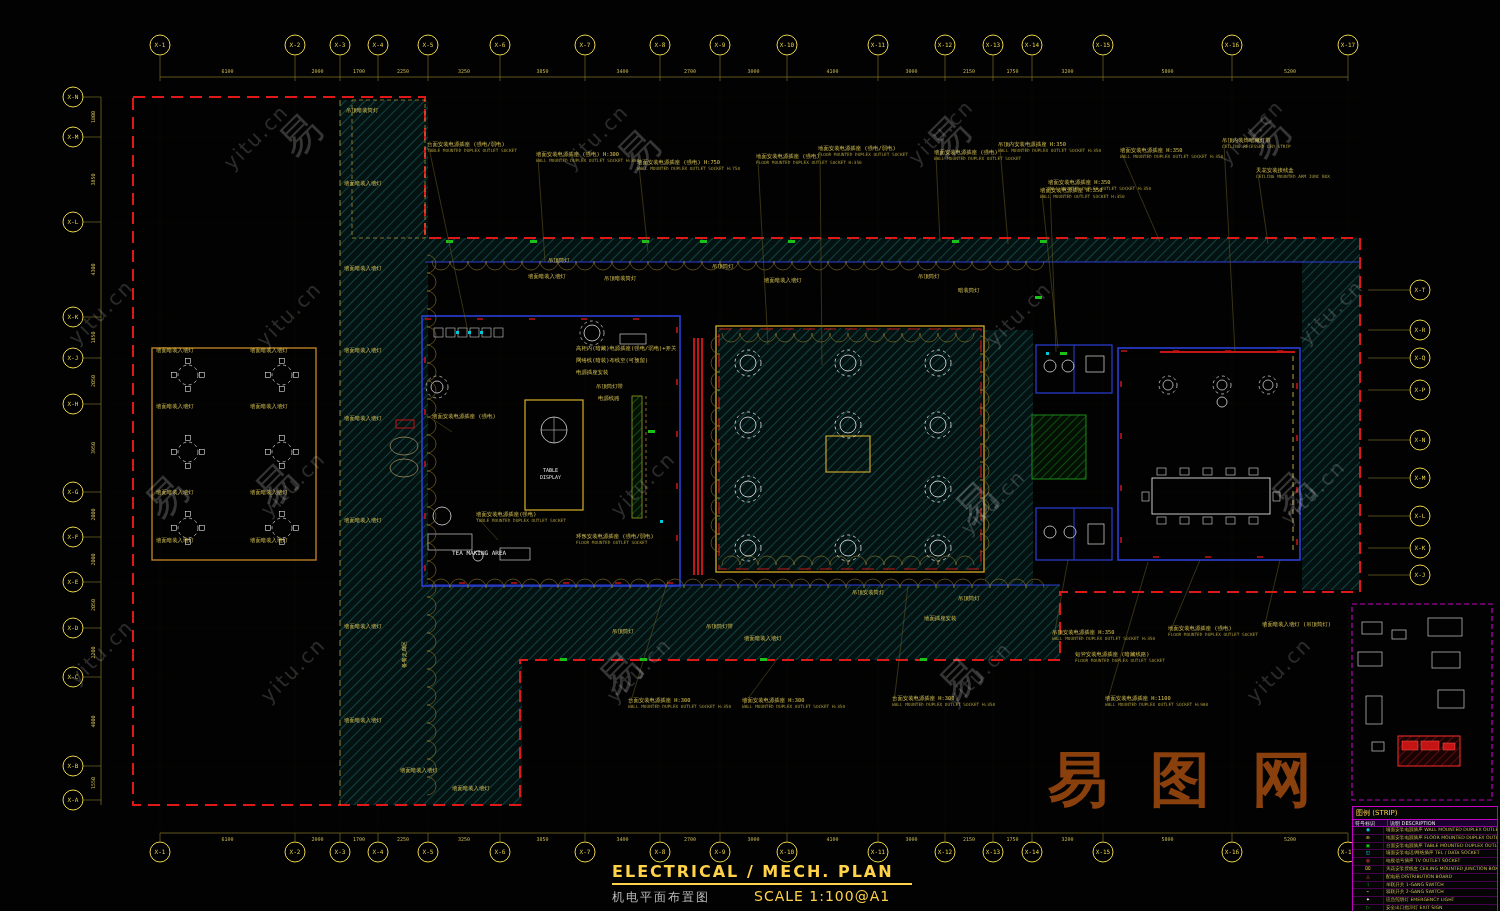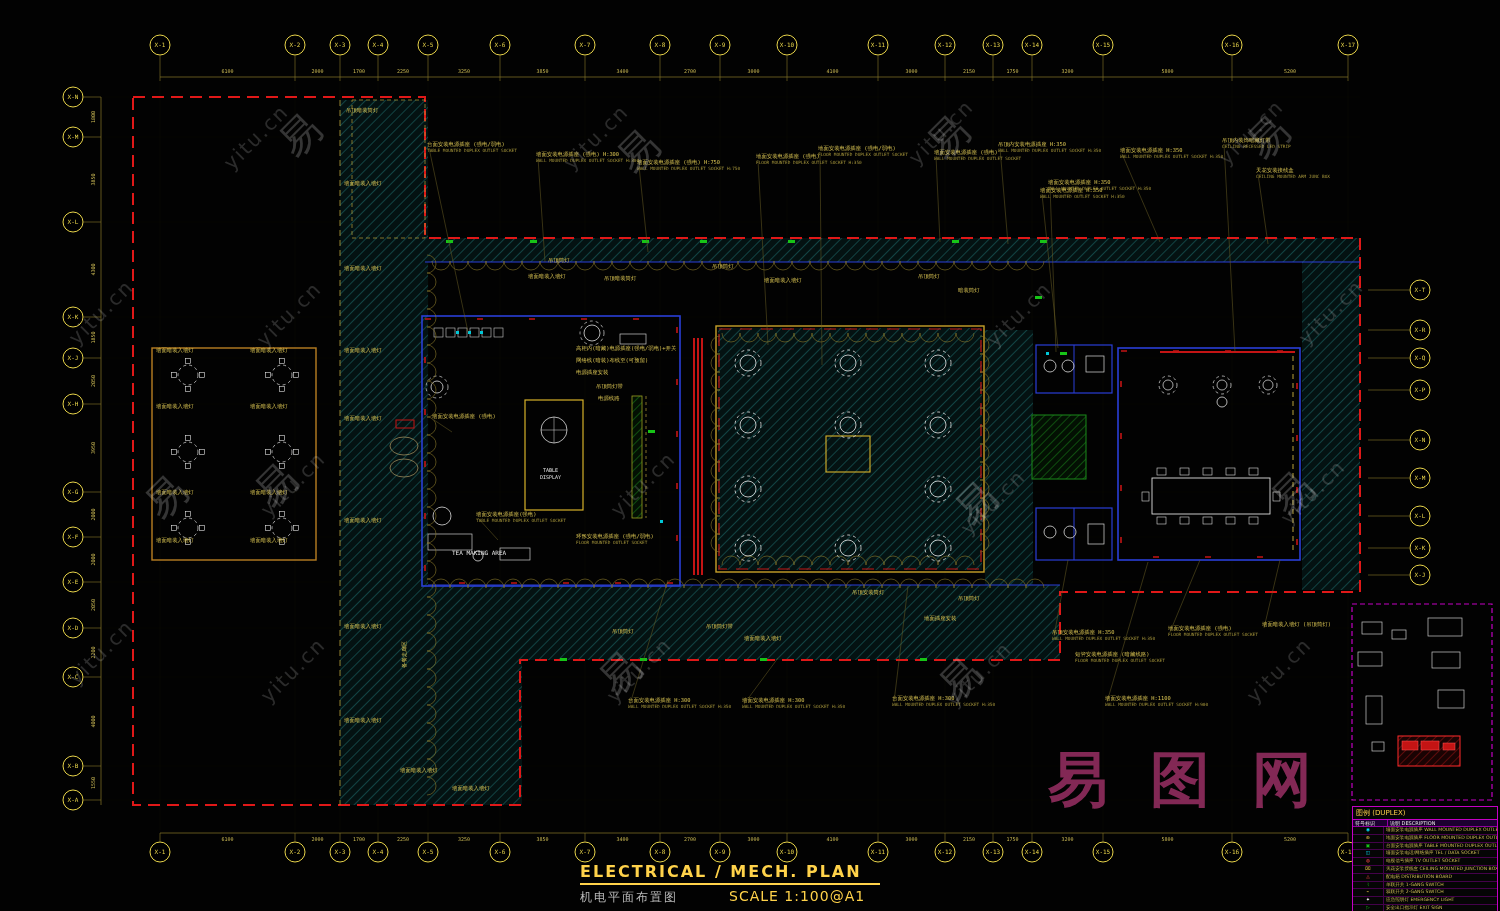--- a/index.html
+++ b/index.html
@@ -4,27 +4,27 @@
 <style>
   html,body{margin:0;padding:0;background:#000;}
   .stage{position:relative;width:1500px;height:911px;background:#020202;overflow:hidden;
          font-family:"DejaVu Sans",sans-serif;}
   #plan-svg{position:absolute;left:0;top:0;}
   
   .wm{position:absolute;color:#ffffff;opacity:.16;transform:rotate(-45deg);
       pointer-events:none;white-space:nowrap;font-family:"DejaVu Sans",sans-serif;}
   .wm-text{font-size:20px;letter-spacing:2px;}
   .wm-char{font-size:40px;opacity:.20;}
-  .wm-big{position:absolute;font-size:60px;color:#ec4899;opacity:.55;font-weight:bold;
+  .wm-big{position:absolute;font-size:60px;color:#f97316;opacity:.55;font-weight:bold;
           letter-spacing:42px;pointer-events:none;font-family:"DejaVu Sans",sans-serif;}
   
-  .titleblock{position:absolute;left:580px;top:862px;width:300px;}
+  .titleblock{position:absolute;left:612px;top:862px;width:300px;}
   .t1{color:#ffd24a;font-size:16px;font-weight:bold;letter-spacing:2px;
       border-bottom:2px solid #ffd24a;padding-bottom:2px;white-space:nowrap;}
-  .t2row{display:flex;align-items:baseline;margin-top:3px;gap:7px;}
+  .t2row{display:flex;align-items:baseline;margin-top:3px;}
   .t2{color:#b9b9b9;font-size:12px;letter-spacing:2px;white-space:nowrap;}
   .t3{color:#ffd24a;font-size:14px;margin-left:44px;letter-spacing:1px;white-space:nowrap;}
   
   .legend{position:absolute;left:1352px;top:806px;width:146px;border:1px solid #c400c4;
           background:#050505;box-sizing:border-box;}
   .legend-title{color:#ffd24a;font-size:7px;padding:1px 3px;border-bottom:1px solid #c400c4;}
   .legend-head{display:flex;color:#e8e8e8;font-size:5px;border-bottom:1px solid #9000a0;background:#1c0030;}
   .legend-head span:first-child{width:30px;border-right:1px solid #9000a0;padding:0 2px;}
   .legend-head span:last-child{flex:1;padding:0 2px;}
   .lrow{display:flex;font-size:4.6px;border-bottom:1px solid rgba(144,0,160,.45);
@@ -902,21 +902,21 @@
 
   <div class="titleblock">
     <div class="t1">ELECTRICAL / MECH. PLAN</div>
     <div class="t2row">
       <span class="t2">机电平面布置图</span>
       <span class="t3">SCALE  1:100@A1</span>
     </div>
   </div>
 
   <div class="legend" id="legend">
-    <div class="legend-title">图例 (DUPLEX)</div>
+    <div class="legend-title">图例 (STRIP)</div>
     <div class="legend-head">
       <span>符号标识</span>
       <span>说明 DESCRIPTION</span>
     </div>
     <div id="legend-rows">
         <div class="lrow">
           <span class="lsym" style="color: rgb(0, 229, 255);">◉</span>
           <span class="ldesc">墙面安装电源插座 WALL MOUNTED DUPLEX OUTLET SOCKET</span>
         </div>
         <div class="lrow">

